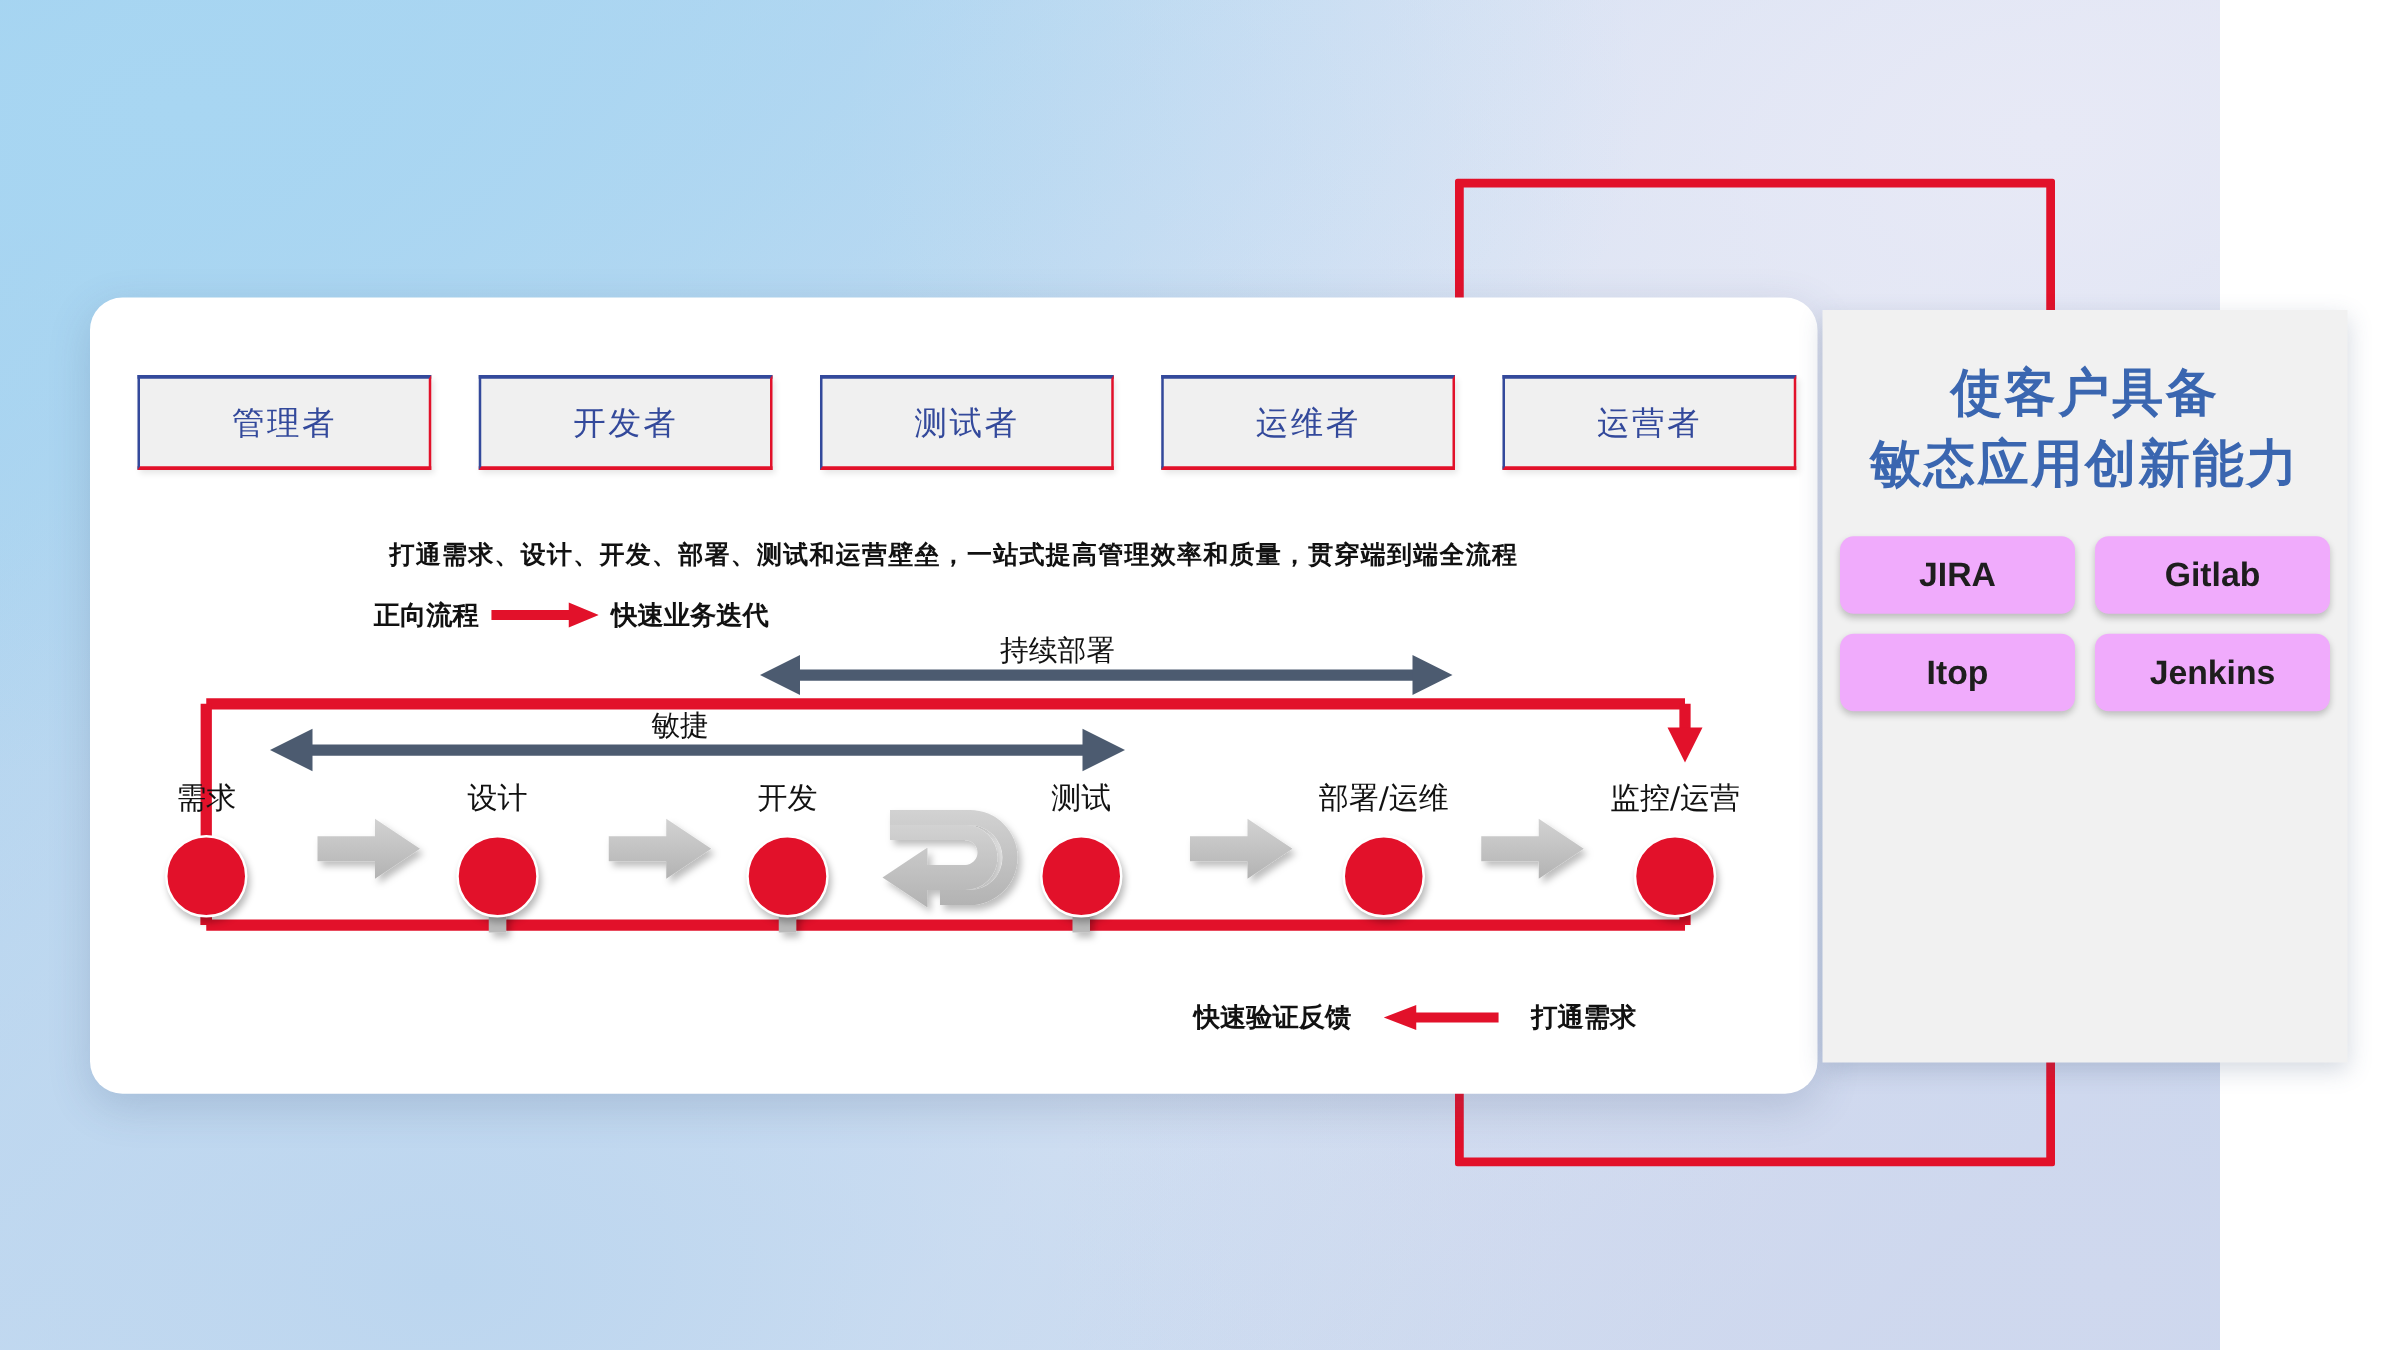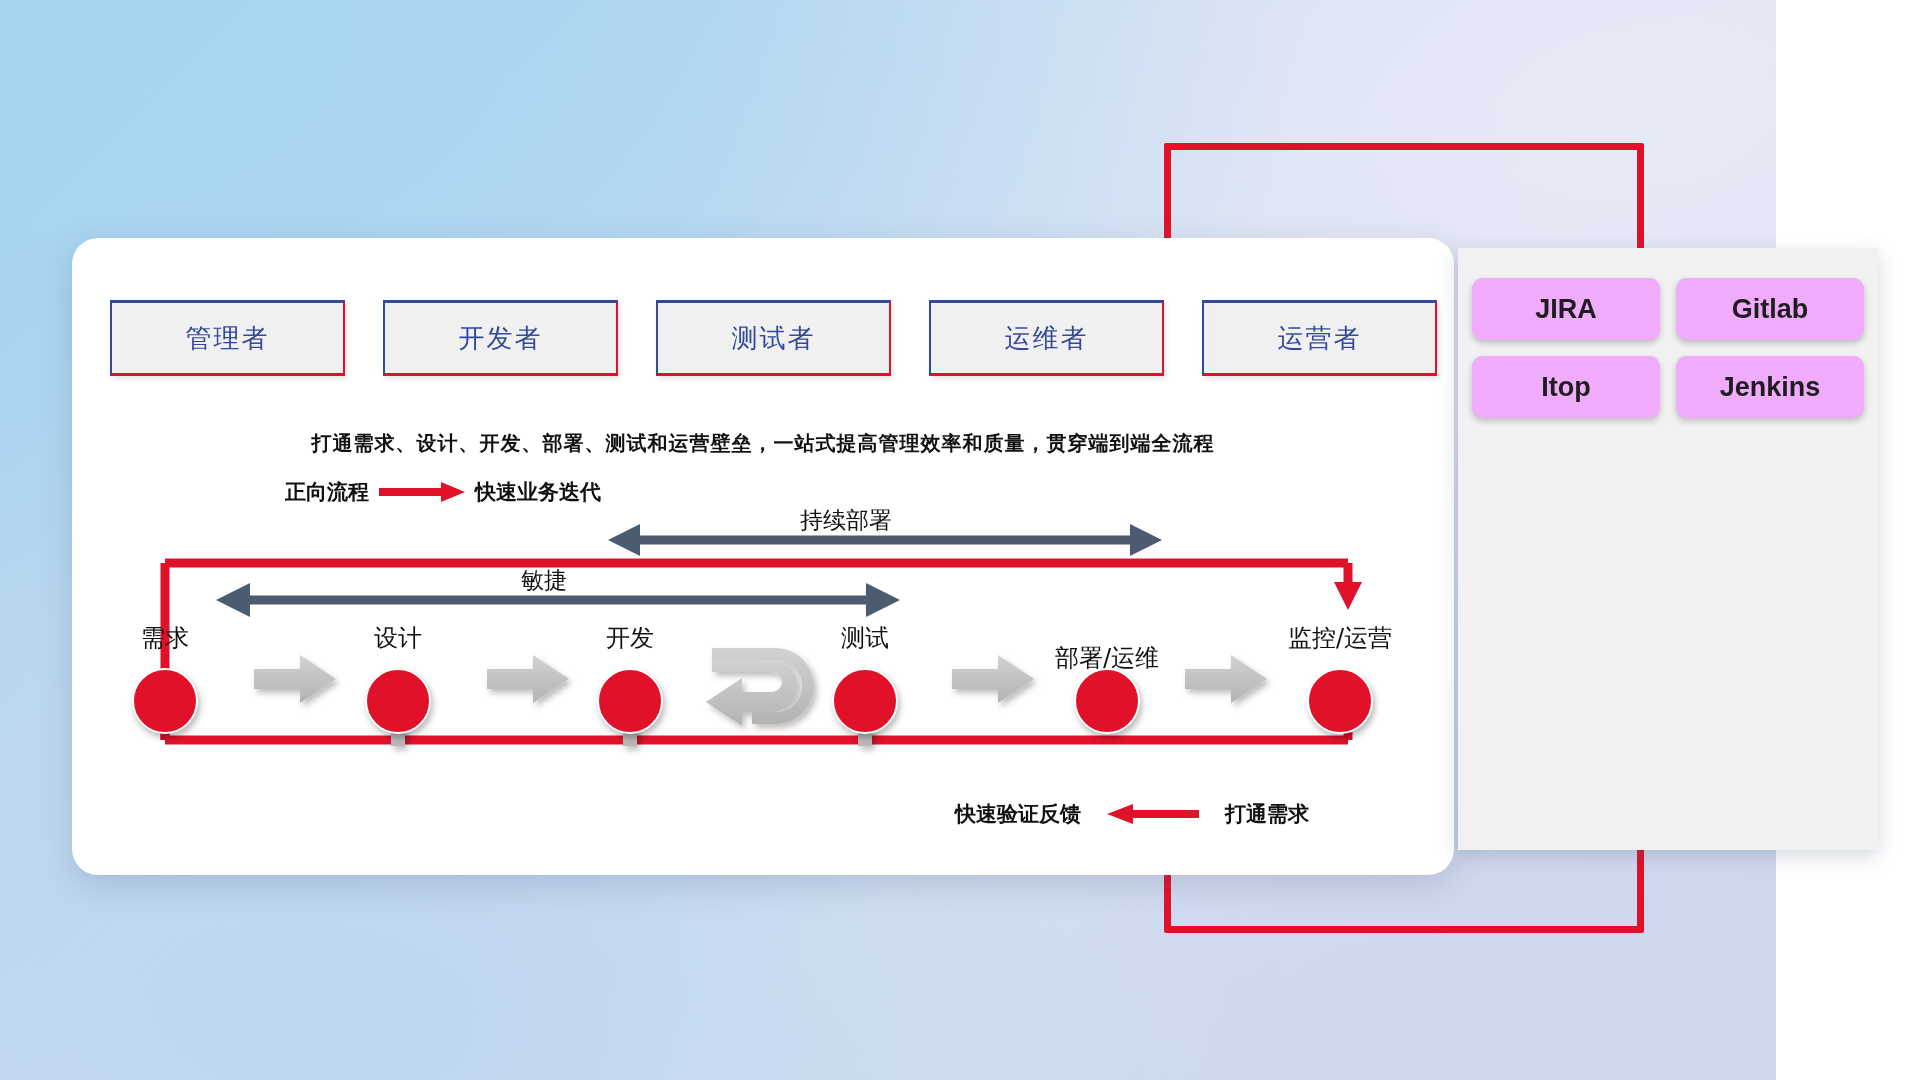--- a/index.html
+++ b/index.html
@@ -45,21 +45,21 @@
   .role-txt .c-red{color:#e2112a;}
 
   
   #desc{
     position:absolute;left:0;top:430px;width:1526px;text-align:center;
     font-size:20px;font-weight:bold;color:#111;letter-spacing:1px;
     font-family:"DejaVu Sans","Liberation Sans",sans-serif;
   }
 
   
-  #fwd{position:absolute;left:285px;top:478px;display:flex;align-items:center;gap:10px;
+  #fwd{position:absolute;left:299px;top:478px;display:flex;align-items:center;gap:10px;
        font-size:21px;font-weight:bold;color:#111;}
   #fwd .lbl{font-family:"DejaVu Sans",sans-serif;}
 
   
   #fb{position:absolute;left:955px;top:800px;display:flex;align-items:center;gap:26px;
       font-size:21px;font-weight:bold;color:#111;}
   #fb .lbl{font-family:"DejaVu Sans",sans-serif;}
 
   
   .spanlbl{position:absolute;font-size:23px;color:#111;font-family:"DejaVu Sans",sans-serif;}
@@ -223,28 +223,32 @@
 
     <div class="stage-lbl" style="left:398px;top:622px;">设计</div>
     <div class="node" style="left:398px;top:668px;"></div>
 
     <div class="stage-lbl" style="left:630px;top:622px;">开发</div>
     <div class="node" style="left:630px;top:668px;"></div>
 
     <div class="stage-lbl" style="left:865px;top:622px;">测试</div>
     <div class="node" style="left:865px;top:668px;"></div>
 
-    <div class="stage-lbl" style="left:1107px;top:622px;margin-top:20px;">部署/运维</div>
+    <div class="stage-lbl" style="left:1107px;top:622px;">部署/运维</div>
     <div class="node" style="left:1107px;top:668px;"></div>
 
     <div class="stage-lbl" style="left:1340px;top:622px;">监控/运营</div>
     <div class="node" style="left:1340px;top:668px;"></div>
   </div>
 
   <div id="rpanel">
+    <div id="rtitle">
+      <div>使客户具备</div>
+      <div>敏态应用创新能力</div>
+    </div>
     <div id="tools">
       <div class="tool">JIRA</div>
       <div class="tool">Gitlab</div>
       <div class="tool">Itop</div>
       <div class="tool">Jenkins</div>
     </div>
   </div>
 
 </div>
 

